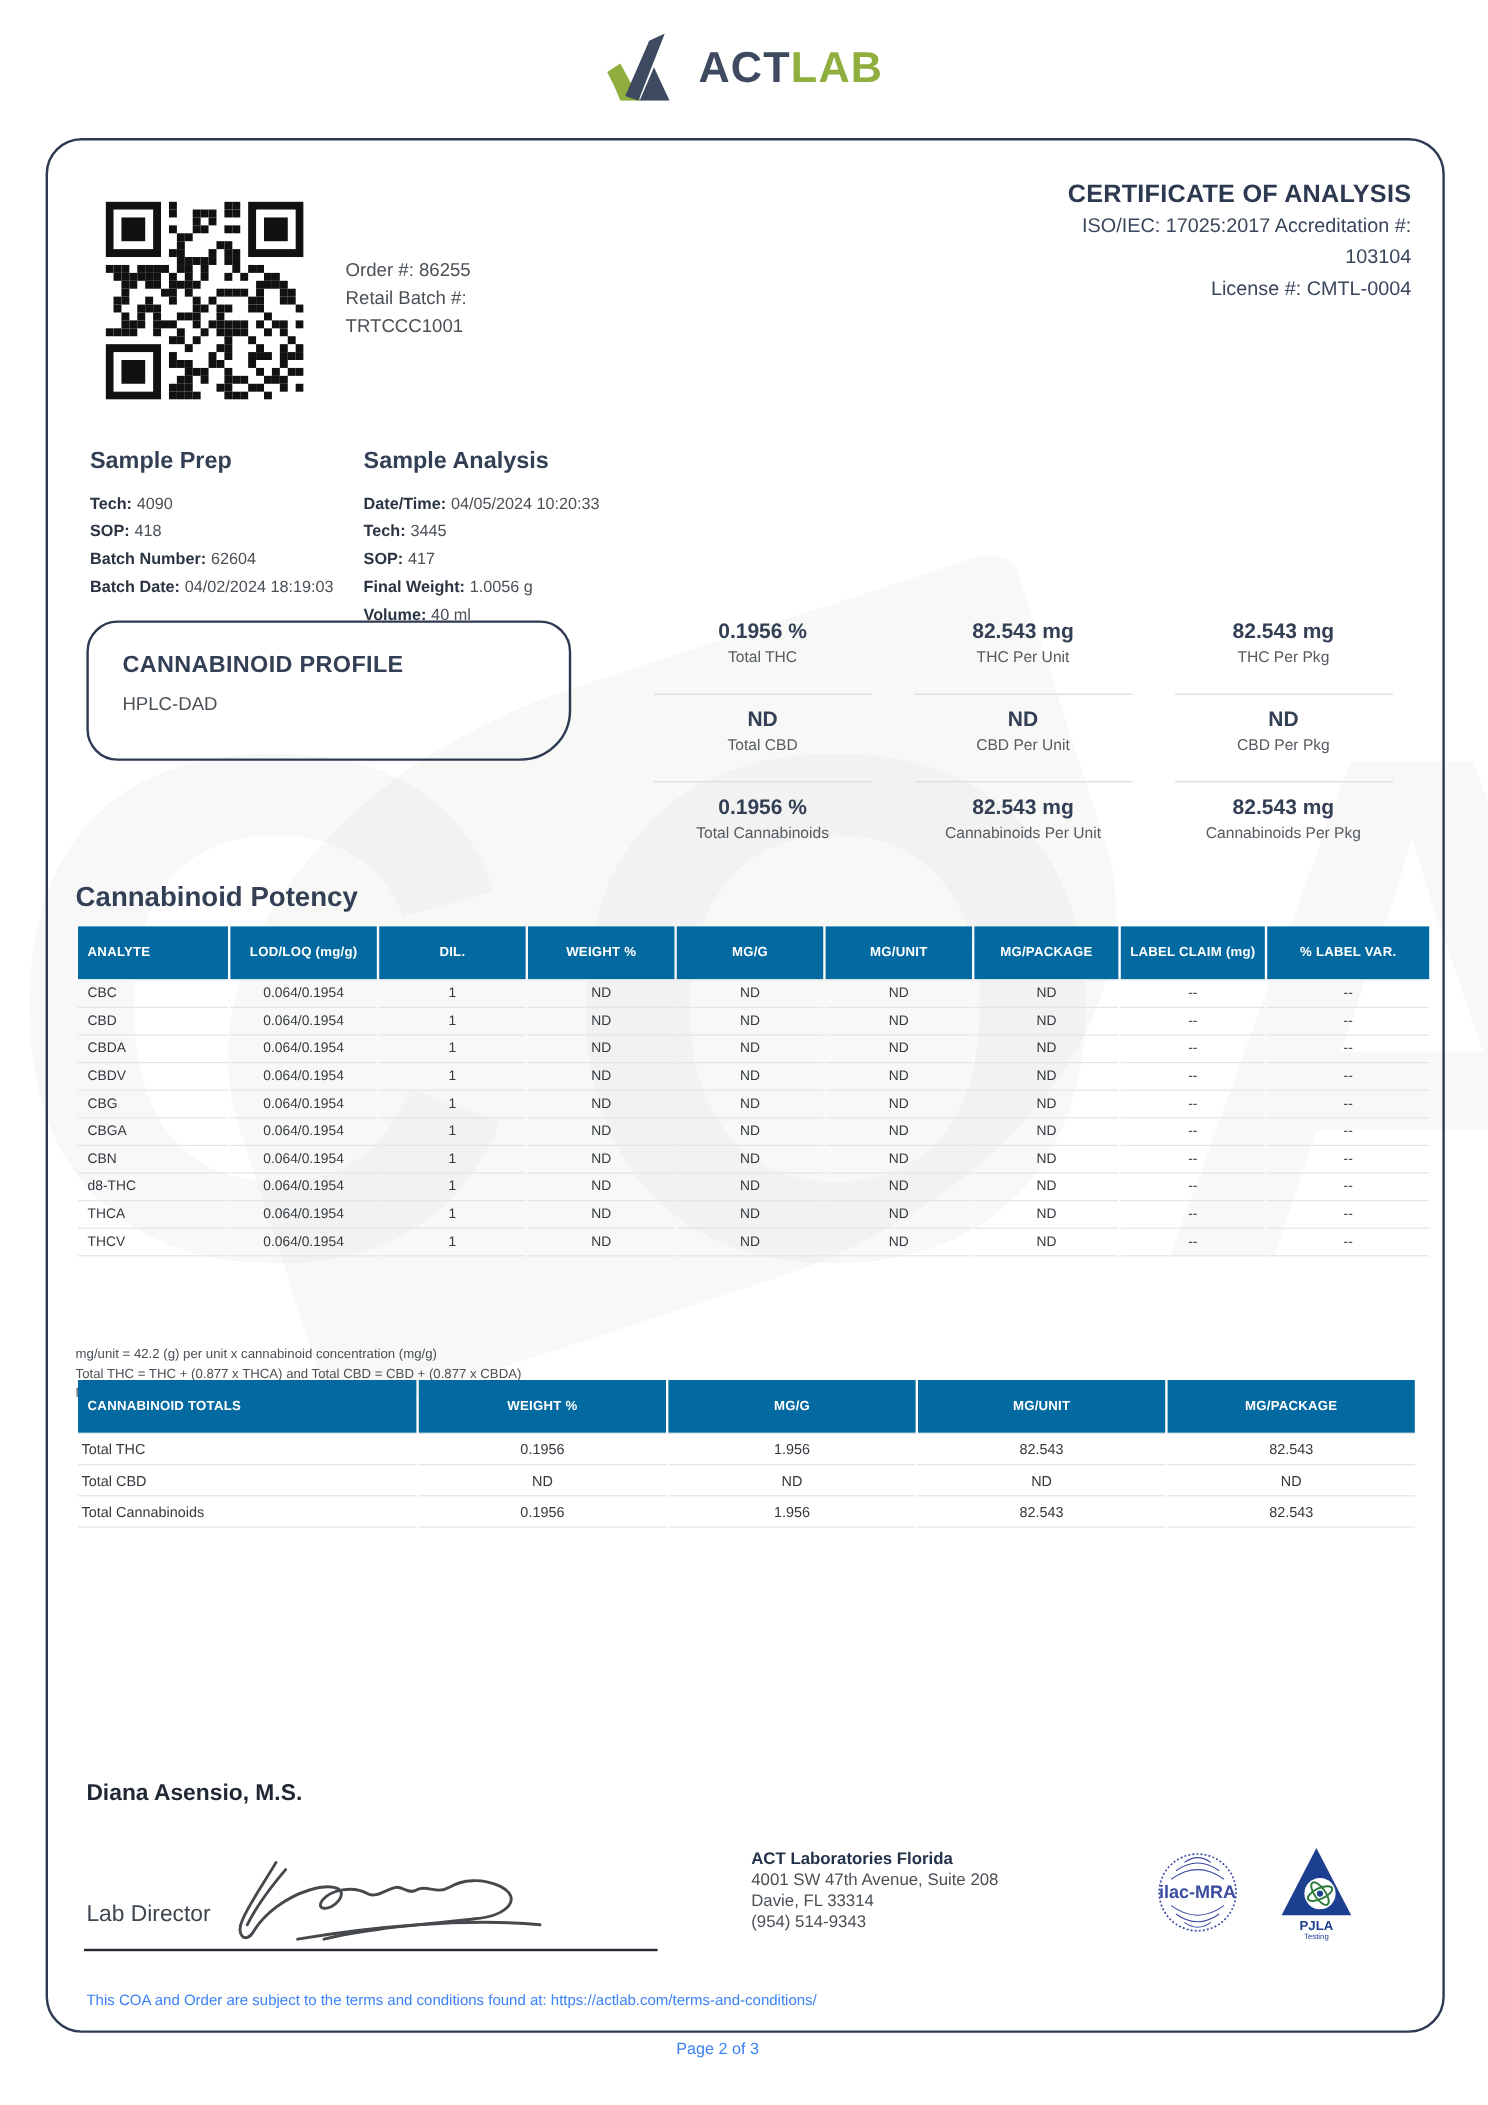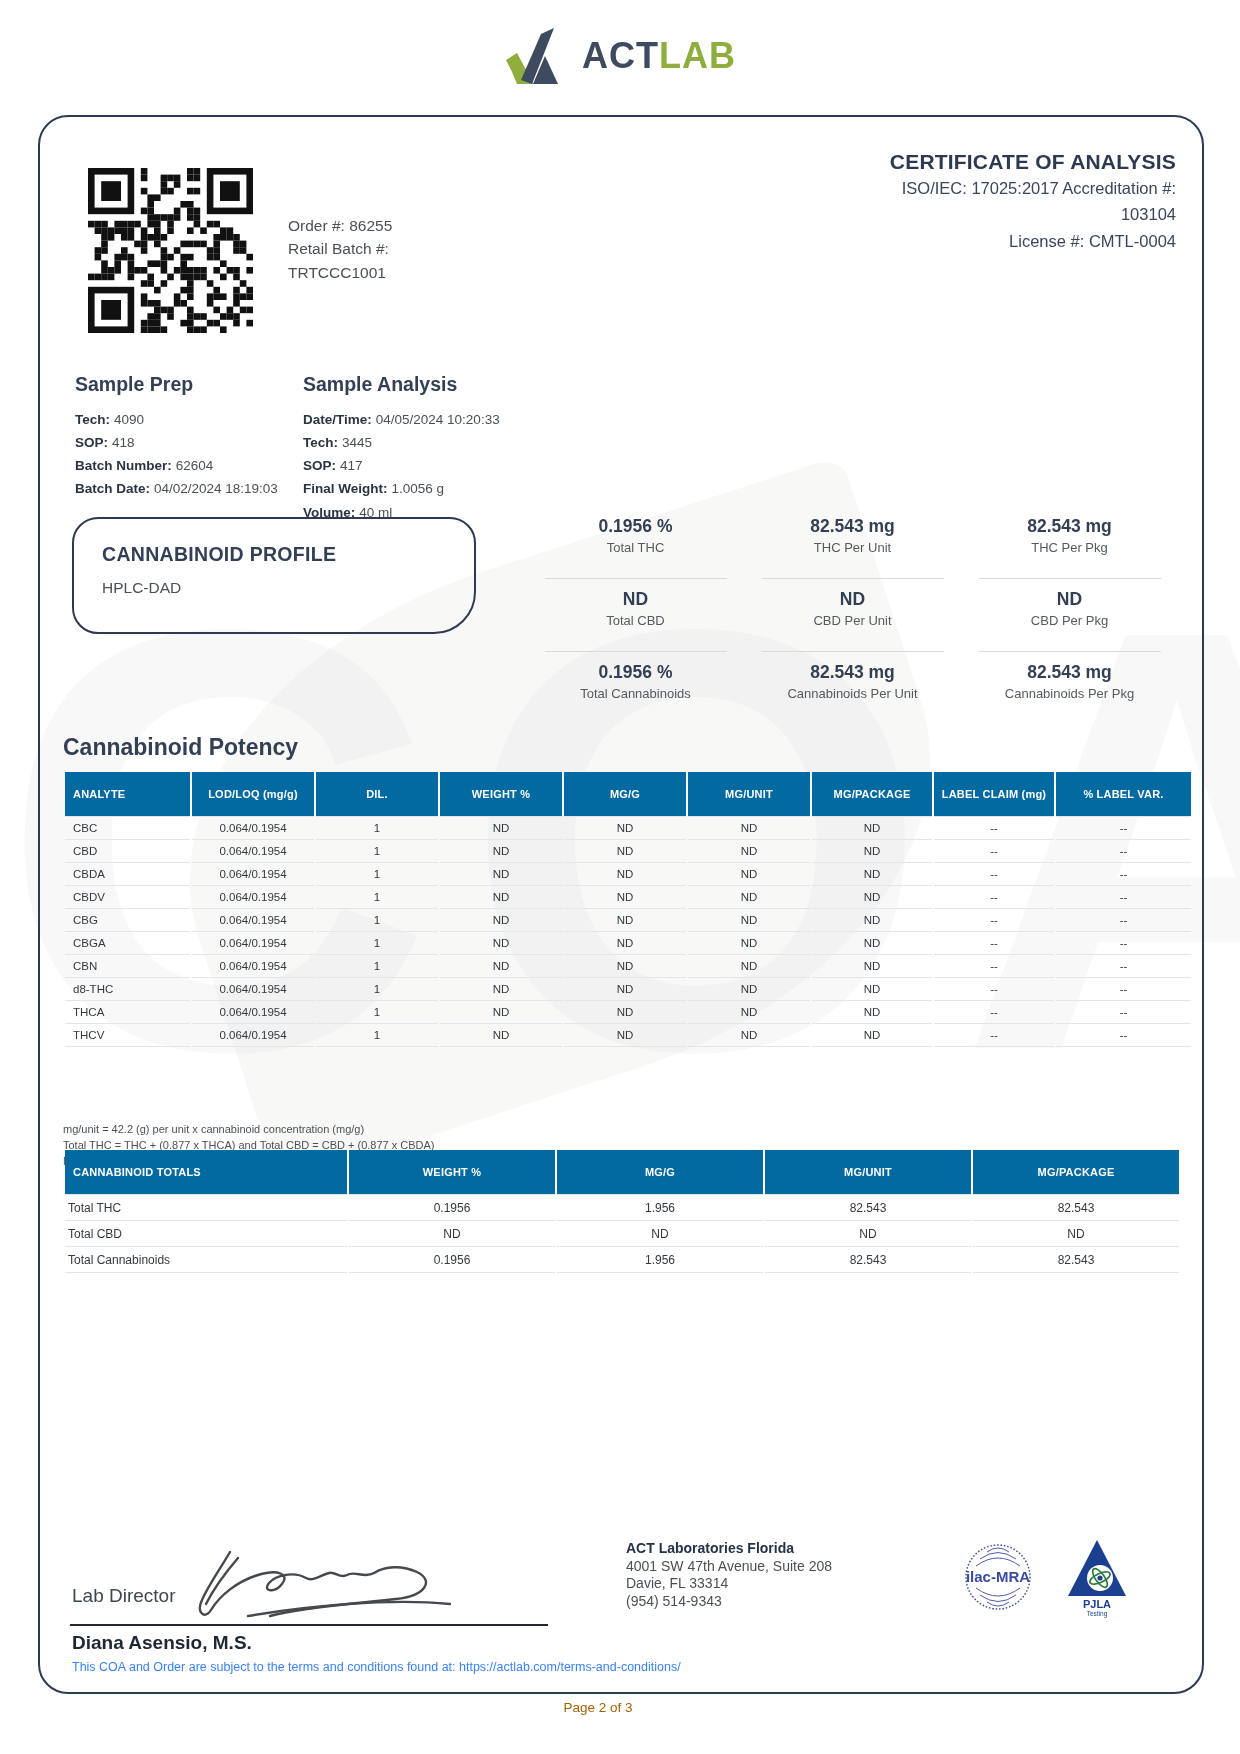--- a/index.html
+++ b/index.html
@@ -63,33 +63,33 @@
   td{font-size:11.5px;color:#33393f;text-align:center;padding:5px 3px;border-top:1px solid #e2e5e9;}
   td.first{text-align:left;padding-left:8px;}
   tbody tr:last-child td{border-bottom:1px solid #e2e5e9;}
   .potency-table{left:63px;top:772px;width:1110px;}
   .totals-table{left:63px;top:1150px;width:1106px;}
   .totals-table td{font-size:12px;padding:5.5px 3px;}
 
   .footnotes{left:63px;top:1075px;font-size:11px;color:#4a5056;line-height:1.45;margin-top:47px;}
 
   
-  .sig-name{left:72px;top:1632px;font-size:19px;font-weight:bold;color:#1f2733;}
+  .sig-name{left:72px;top:1484px;font-size:19px;font-weight:bold;color:#1f2733;}
   .sig-title{left:72px;top:1585px;font-size:19px;color:#3f474f;}
   .sig-svg{left:178px;top:1548px;}
   .sig-line{left:70px;top:1624px;width:478px;border-top:2.5px solid #23282e;}
 
   .lab-info{left:626px;top:1540px;font-size:14px;line-height:1.26;color:#4a5056;}
   .lab-name{font-weight:bold;color:#24314a;}
 
   .ilac-logo{left:963px;top:1540px;}
   .pjla-logo{left:1066px;top:1538px;}
 
   .terms{left:72px;top:1660px;font-size:12.5px;color:#3b82f6;}
-  .pageno{left:0;top:1700px;width:1196px;text-align:center;font-size:13.5px;color:#a16207;}
+  .pageno{left:0;top:1700px;width:1196px;text-align:center;font-size:13.5px;color:#3b82f6;}
 </style>
 </head>
 <body>
 
 <div class="page">
 
   <div class="wm-leaf"></div>
   <div class="wm">COA</div>
 
   <div class="abs brand">

